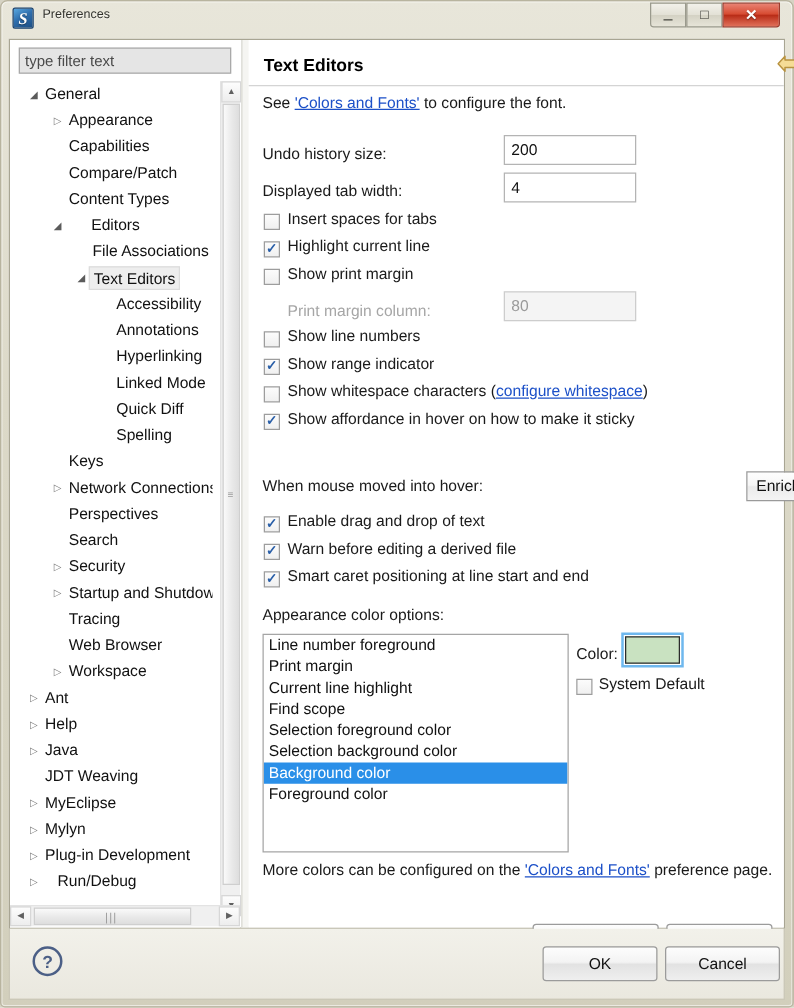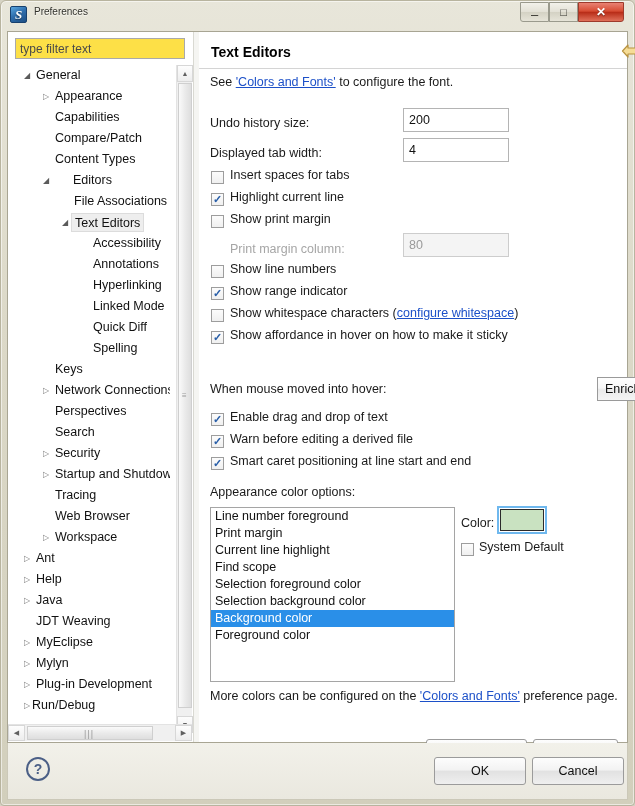--- a/index.html
+++ b/index.html
@@ -71,21 +71,21 @@
     border: 1px solid #a8a593;
   }
 
   
   #left-pane {
     position: absolute; left: 0; top: 0; width: 184px; height: 710px;
     background: #ffffff;
   }
   #filter-box {
     position: absolute; left: 7px; top: 6px; width: 170px; height: 21px;
-    border: 1px solid #a9a9a9; background: #fde047;
+    border: 1px solid #a9a9a9; background: #e5e5e5;
     font-family: "Liberation Sans", sans-serif; font-size: 12px;
     color: #555; padding: 0 4px;
   }
   #filter-box::placeholder { color: #4a4a4a; opacity: 1; }
 
   #tree-wrap {
     position: absolute; left: 7px; top: 33px; width: 170px; height: 668px;
     overflow: hidden; background: #fff;
   }
   #tree {
@@ -389,21 +389,21 @@
             <div class="tnode">
               <span class="arrow" style="left: 6px;">▷</span>
               <span class="lbl" style="left: 21px;">Mylyn</span>
             </div>
             <div class="tnode">
               <span class="arrow" style="left: 6px;">▷</span>
               <span class="lbl" style="left: 21px;">Plug-in Development</span>
             </div>
             <div class="tnode">
               <span class="arrow" style="left: 6px;">▷</span>
-              <span class="lbl" style="left: 17px; text-align: right;">Run/Debug</span>
+              <span class="lbl" style="left: 31px; text-align: right;">Run/Debug</span>
             </div>
           </div>
       </div>
 
       <div id="tree-vscroll">
         <div class="sb-arrow up">▲</div>
         <div id="tree-vthumb">
           <div class="grip">≡</div>
         </div>
         <div class="sb-arrow down">▼</div>

